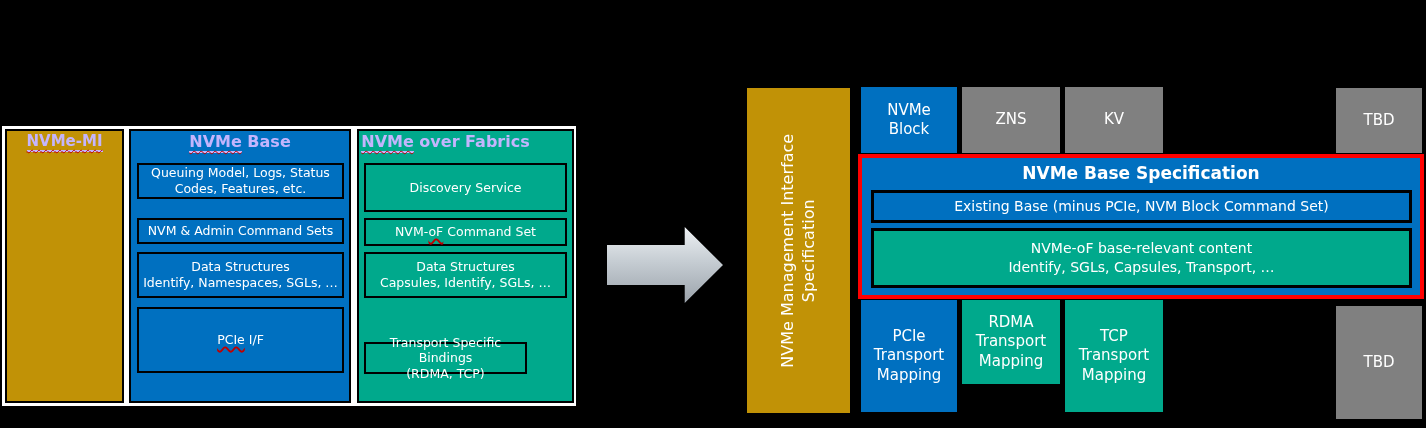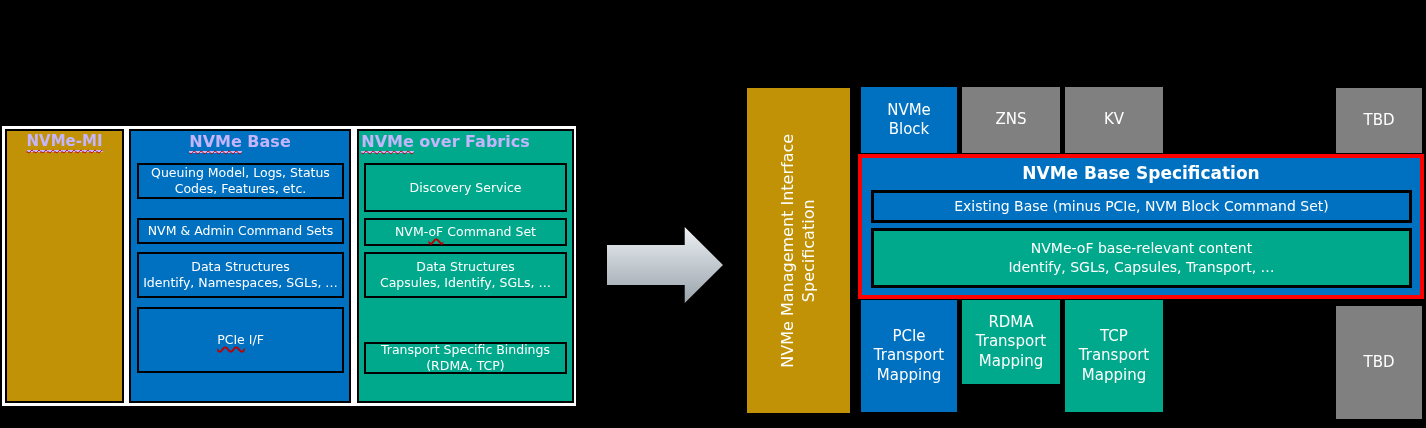--- a/index.html
+++ b/index.html
@@ -80,21 +80,21 @@
   <div class="abs specbox green" style="left:364px;top:163px;width:203px;height:49px;">
     <div><span>Discovery Service</span></div>
   </div>
   <div class="abs specbox green" style="left:364px;top:218px;width:203px;height:28px;">
     <div><span>NVM-</span><span class="u-red">oF</span><span> Command Set</span></div>
   </div>
   <div class="abs specbox green" style="left:364px;top:252px;width:203px;height:46px;">
     <div><span>Data Structures</span><br>
       <span>Capsules, Identify, SGLs, …</span></div>
   </div>
-  <div class="abs specbox green" style="left:364px;top:342px;width:203px;height:32px;">
+  <div class="abs specbox green" style="left:364px;top:342px;width:163px;height:32px;">
     <div><span>Transport Specific Bindings</span><br>
       <span>(RDMA, TCP)</span></div>
   </div>
 
   <div class="abs arrow" style="left:607px;top:227px;width:116px;height:76px;"></div>
 
   <div class="abs gold-bar" style="left:747px;top:88px;width:103px;height:325px;">
     <div class="rot">
       <span>NVMe Management Interface</span><br>
       <span>Specification</span>

